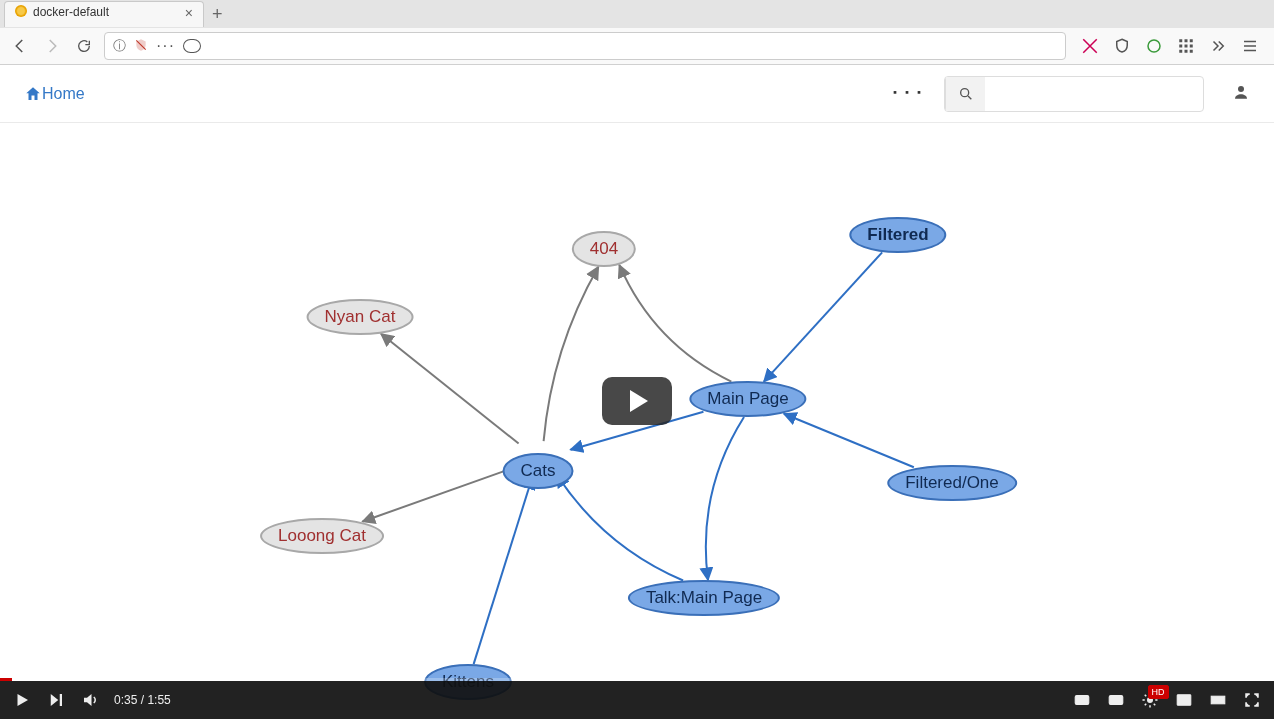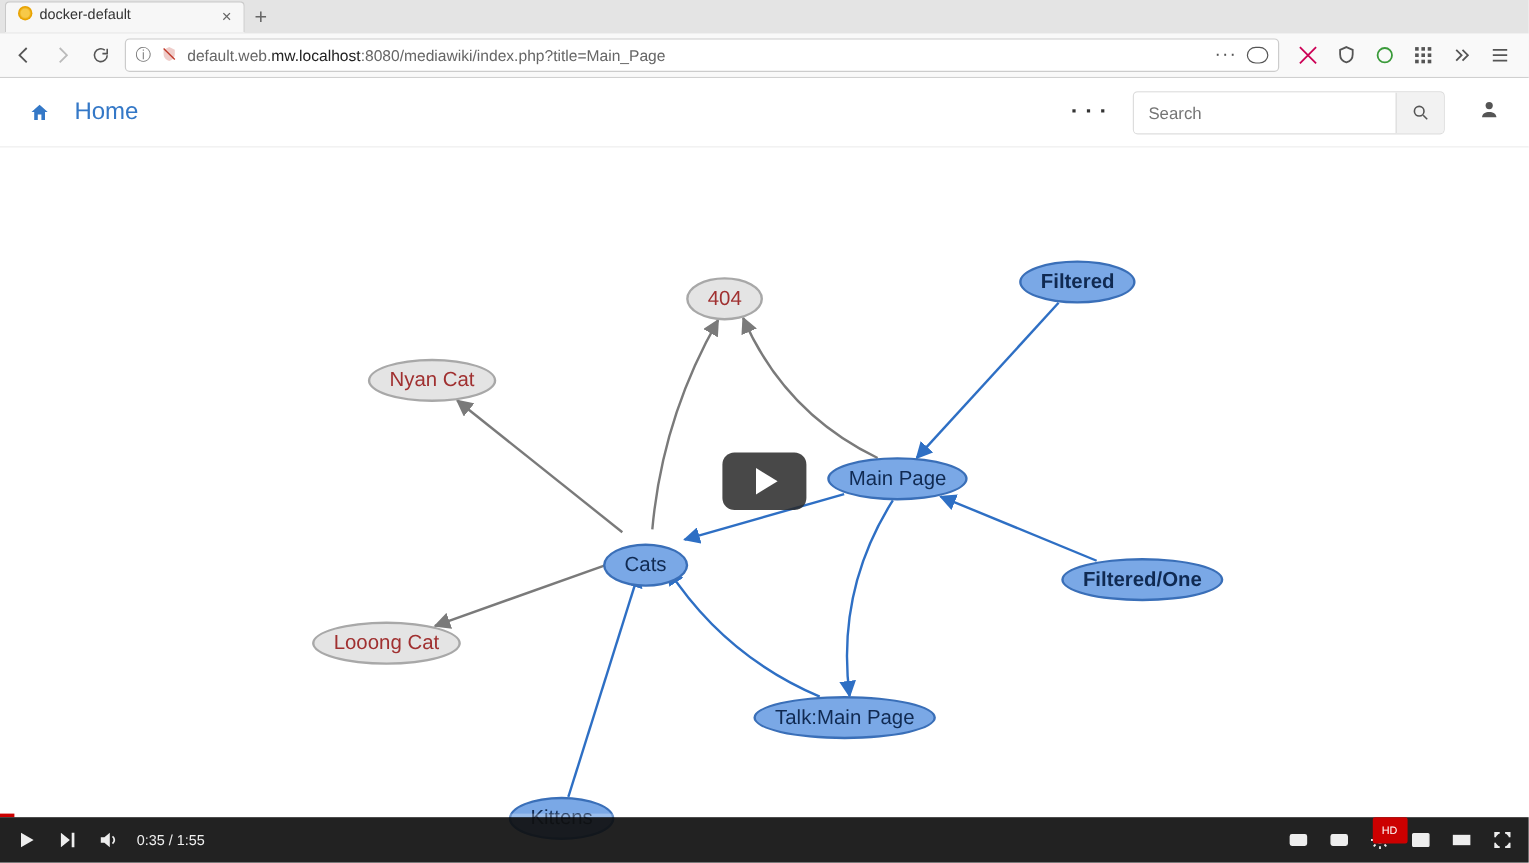--- a/index.html
+++ b/index.html
@@ -108,23 +108,23 @@
   
   .page-topbar {
     display: flex;
     align-items: center;
     height: 58px;
     padding: 0 24px;
     border-bottom: 1px solid #eaeaea;
     background: #fff;
   }
   .home-link {
-    display: flex; align-items: center; gap: 20px;
+    display: flex; align-items: center; gap: 0;
     color: #3478c7;
-    font-size: 20px;
+    font-size: 16px;
   }
   .spacer { flex: 1; }
   .page-menu {
     font-size: 20px; color: #333; letter-spacing: 2px; margin-right: 18px;
   }
   .search-wrap {
     display: flex;
     align-items: center;
     height: 36px;
     border: 1px solid #ddd;
@@ -219,21 +219,21 @@
   }
   .vc-ic {
     width: 20px; height: 20px;
     display: flex; align-items: center; justify-content: center;
     color: #eee;
   }
   .vc-ic svg { width: 18px; height: 18px; fill: #eee; }
   .vc-time { font-family: Arial, sans-serif; }
   .vc-spacer { flex: 1; }
   .cc-box, .hd-box {
-    border: 5px solid #f97316;
+    border: 1px solid #f97316;
     font-size: 9px;
     padding: 1px 3px;
     border-radius: 2px;
   }
   .hd-box {
     background: #cc0000;
     border-color: #cc0000;
     color: #fff;
     position: relative;
   }
@@ -287,23 +287,20 @@
           <path d="M20 12a8 8 0 1 1-3-6.2M20 4v6h-6"></path>
         </svg>
     </div>
     <div class="urlbar">
       <span class="lock">ⓘ</span>
       <span class="blocked">
         <svg viewBox="0 0 24 24" width="14" height="14" fill="#c0392b">
             <path d="M12 2l8 4v6c0 5-3.5 8.5-8 10-4.5-1.5-8-5-8-10V6l8-4z" opacity="0.25"></path>
             <path d="M4 4l16 16" stroke="#c0392b" stroke-width="2"></path>
           </svg>
-      </span>
-      <span class="url-text">
-        <span>default.web.</span><span class="host-strong">mw.localhost</span><span>:8080/mediawiki/index.php?title=Main_Page</span>
       </span>
       <span class="dots">···</span>
       <span class="shield-oval"></span>
     </div>
     <div class="toolbar-right">
       <span class="tool-ic">
           <svg viewBox="0 0 24 24">
             <path d="M3 3l18 18M21 3L3 21" stroke="#c05" stroke-width="2"></path>
           </svg>
         </span>
@@ -347,21 +344,20 @@
 <div class="page-topbar">
   <div class="home-link">
     <svg viewBox="0 0 24 24" width="18" height="18" fill="#3478c7">
         <path d="M12 3l9 8h-3v9h-4v-6H10v6H6v-9H3z"></path>
       </svg>
     <span>Home</span>
   </div>
   <div class="spacer"></div>
   <span class="page-menu">･･･</span>
   <div class="search-wrap">
-    <input type="text" placeholder="Search" style="">
     <div class="search-btn">
       <svg viewBox="0 0 24 24" width="16" height="16" fill="none" stroke="#555" stroke-width="2">
           <circle cx="10" cy="10" r="6"></circle>
           <path d="M20 20l-5-5"></path>
         </svg>
     </div>
   </div>
   <span class="user-ic">
     <svg viewBox="0 0 24 24" width="18" height="18" fill="#555">
         <circle cx="12" cy="8" r="4"></circle>
@@ -390,21 +386,21 @@
       <path d="M507.6375256208147 346.8236598481355 L 362.5392809264622 398.5484970771408" fill="none" stroke="#7a7a7a" stroke-width="2" marker-end="url(#arrow-gray)"></path>
       <path d="M543.5954765937539 318.19621083805583 Q 551.9299610095229 224.97217377753944 598.4241941013421 143.7412005866388" fill="none" stroke="#7a7a7a" stroke-width="2" marker-end="url(#arrow-gray)"></path>
       <path d="M731.3354912468272 258.641136715445 Q 653.6802551645188 221.06957442428237 619.3082583440674 141.94610244173688" fill="none" stroke="#7a7a7a" stroke-width="2" marker-end="url(#arrow-gray)"></path>
     </svg>
   <div id="nodes-layer">
       <div class="node blue" style="left: 748px; top: 276px;"><span>Main Page</span></div>
       <div class="node blue" style="left: 538px; top: 348px;"><span>Cats</span></div>
       <div class="node blue" style="left: 704px; top: 475px;"><span>Talk:Main Page</span></div>
       <div class="node blue" style="left: 468px; top: 559px;"><span>Kittens</span></div>
       <div class="node blue" style="left: 898px; top: 112px; font-weight: bold;"><span>Filtered</span></div>
-      <div class="node blue" style="left: 952px; top: 360px; font-weight: bold;"><span>Filtered/One</span></div>
+      <div class="node blue" style="left: 952px; top: 360px;"><span>Filtered/One</span></div>
       <div class="node gray" style="left: 604px; top: 126px;"><span>404</span></div>
       <div class="node gray" style="left: 360px; top: 194px;"><span>Nyan Cat</span></div>
       <div class="node gray" style="left: 322px; top: 413px;"><span>Looong Cat</span></div>
     </div>
 
   <div class="play-overlay">
     <div class="tri"></div>
   </div>
 </div>
 

